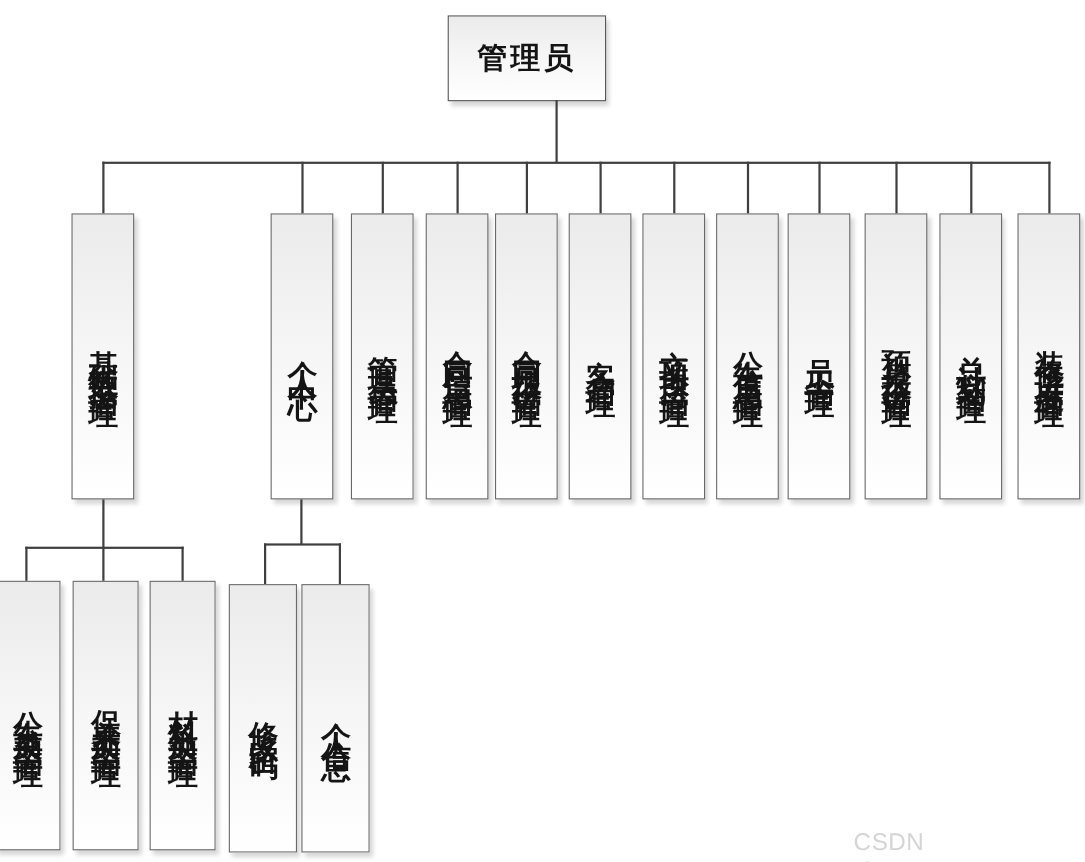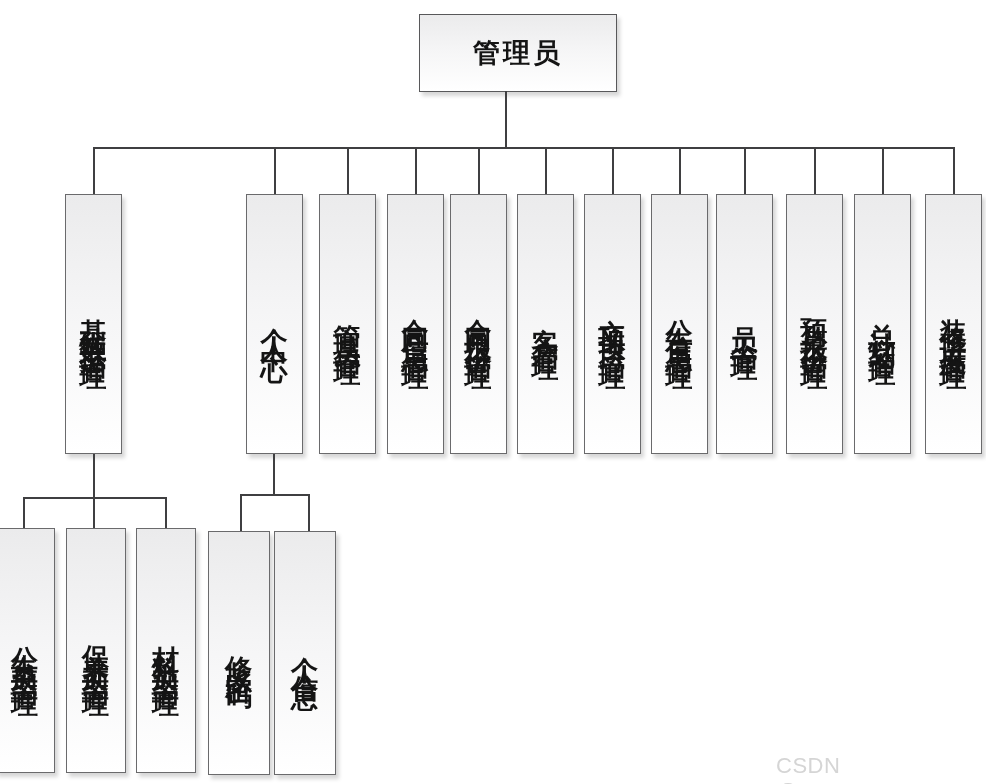--- a/index.html
+++ b/index.html
@@ -8,21 +8,21 @@
 
   .node{
     position:absolute;
     box-sizing:border-box;
     border:1px solid #6a6a6c;
     background:linear-gradient(180deg,#ebebec 0%,#f5f5f6 45%,#ffffff 100%);
     box-shadow:3px 4px 4px rgba(0,0,0,0.16);
     display:flex;align-items:center;justify-content:center;
   }
   .root-box{
-    left:419px;top:14px;width:198px;height:78px;
+    left:407px;top:14px;width:144px;height:78px;
     border-color:#58585a;
   }
   .root-box .htext{
     font-size:27px;font-weight:bold;color:#141414;letter-spacing:3px;
     font-family:"DejaVu Sans",sans-serif;
   }
   .vbox-l2{top:194px;width:57px;height:260px;}
   .vbox-l3a{top:528px;width:60px;height:245px;}
   .vbox-l3b{top:531px;width:62px;height:244px;}
   .vtext{

